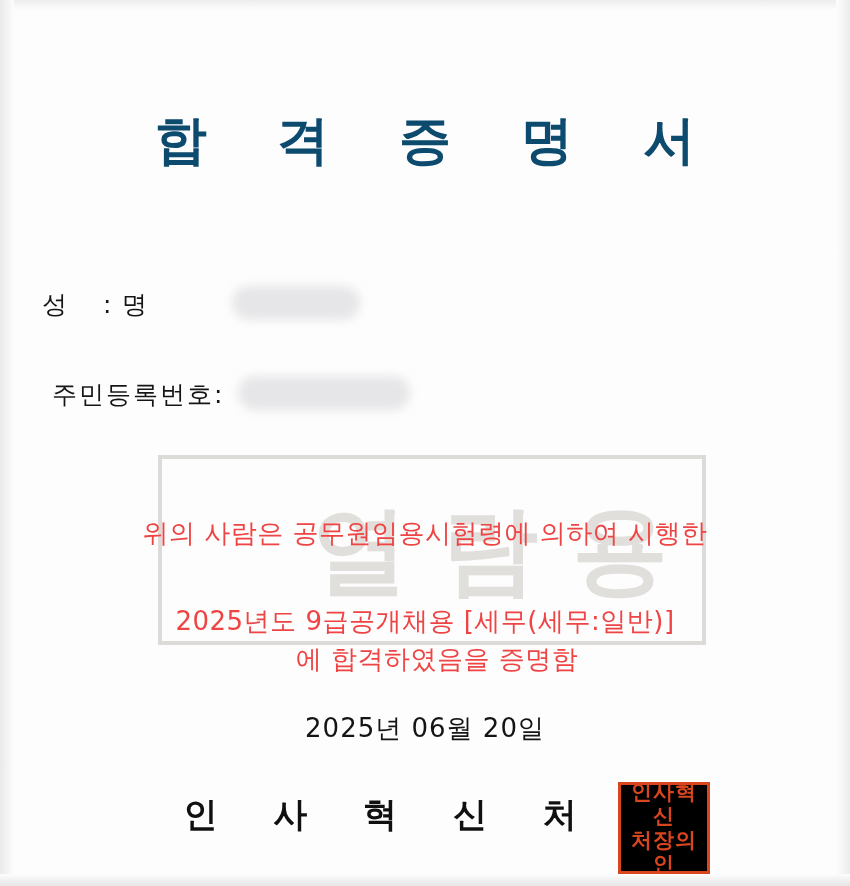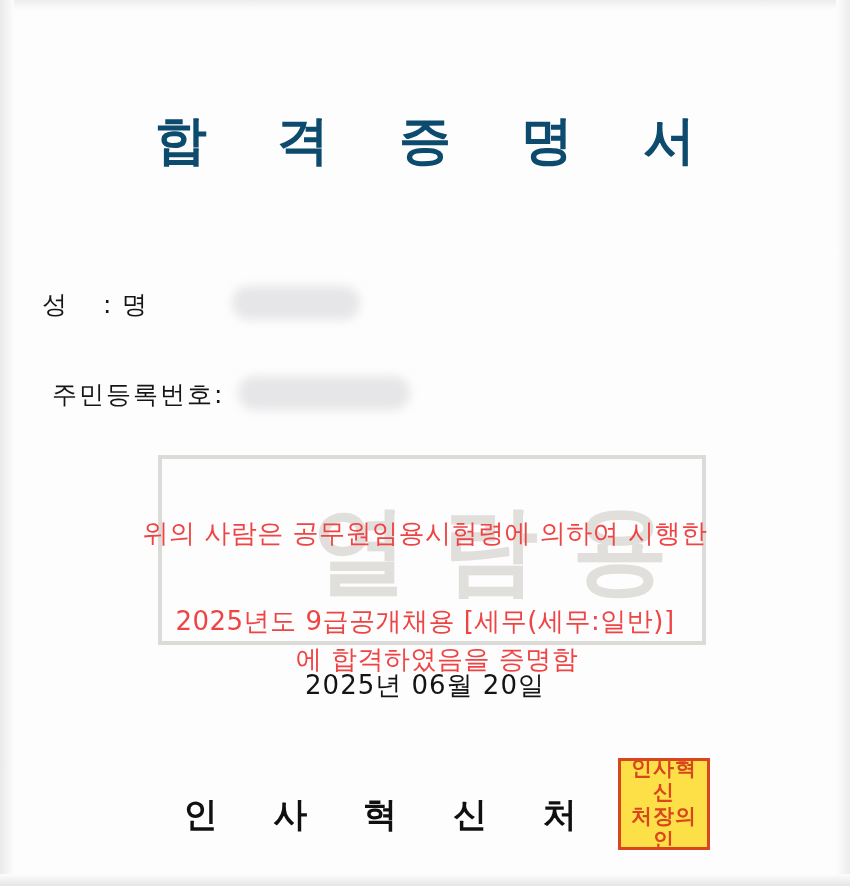--- a/index.html
+++ b/index.html
@@ -143,21 +143,21 @@
     letter-spacing: 0.5px;
     white-space: nowrap;
   }
   .body-line.l1 { top: 516px; }
   .body-line.l2 { top: 576px; margin-top: 28px; }
   .body-line.l3 { top: 642px; padding-left: 12px; }
 
   
   .doc-date {
     position: absolute;
-    top: 668px;
+    top: 711px;
     left: 0;
     width: 850px;
     text-align: center;
     font-size: 26px;
     color: #141414;
     letter-spacing: 1px;
   }
 
   
   .issuer {
@@ -170,31 +170,31 @@
     font-weight: bold;
     letter-spacing: 22px;
     text-indent: 22px;
     color: #101010;
   }
 
   
   .seal {
     position: absolute;
     left: 618px;
-    top: 758px;
+    top: 782px;
     width: 92px;
     height: 92px;
     border: 3px solid #d9451f;
     box-sizing: border-box;
     display: flex;
     flex-wrap: wrap;
     align-content: center;
     justify-content: center;
     color: #d9451f;
-    background: #fde047;
+    background: #000000;
   }
   .seal-row {
     width: 100%;
     text-align: center;
     font-size: 21px;
     font-weight: bold;
     letter-spacing: 1px;
     line-height: 1.15;
   }
 </style>

